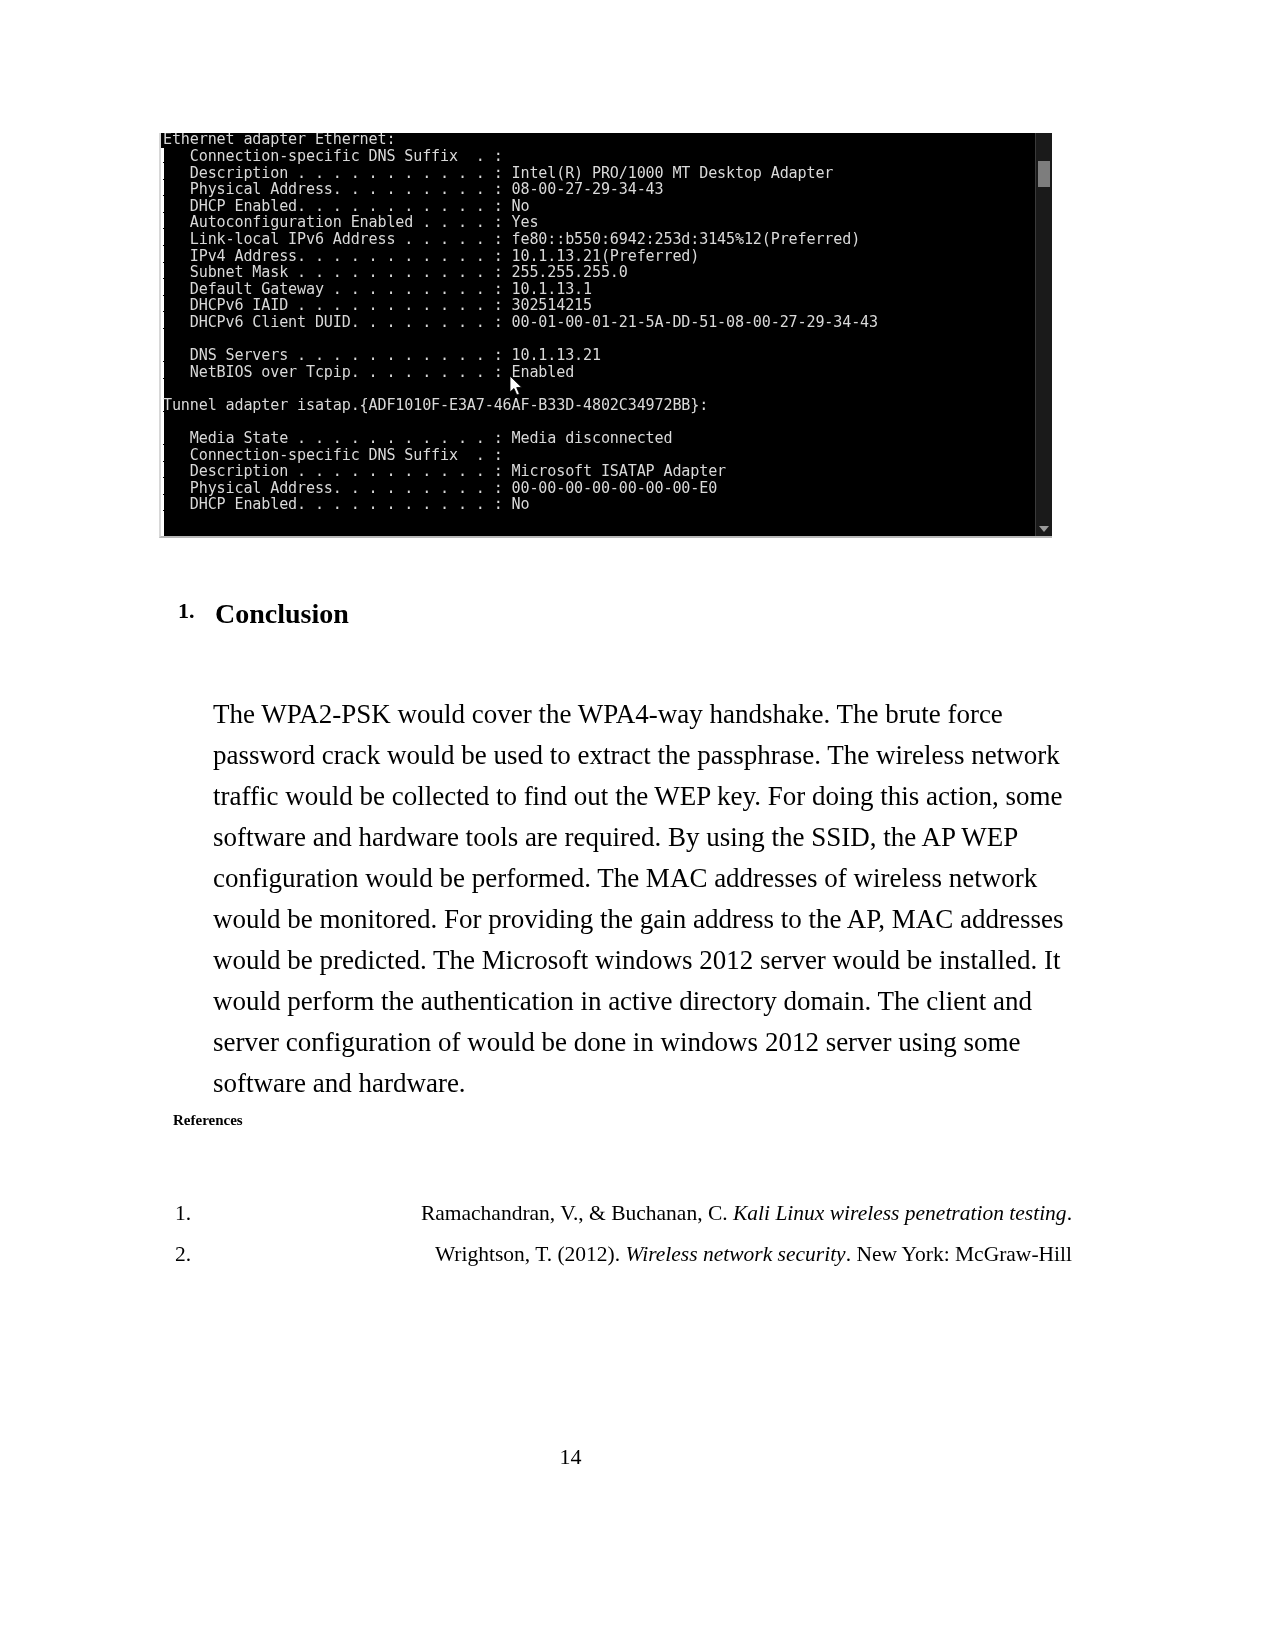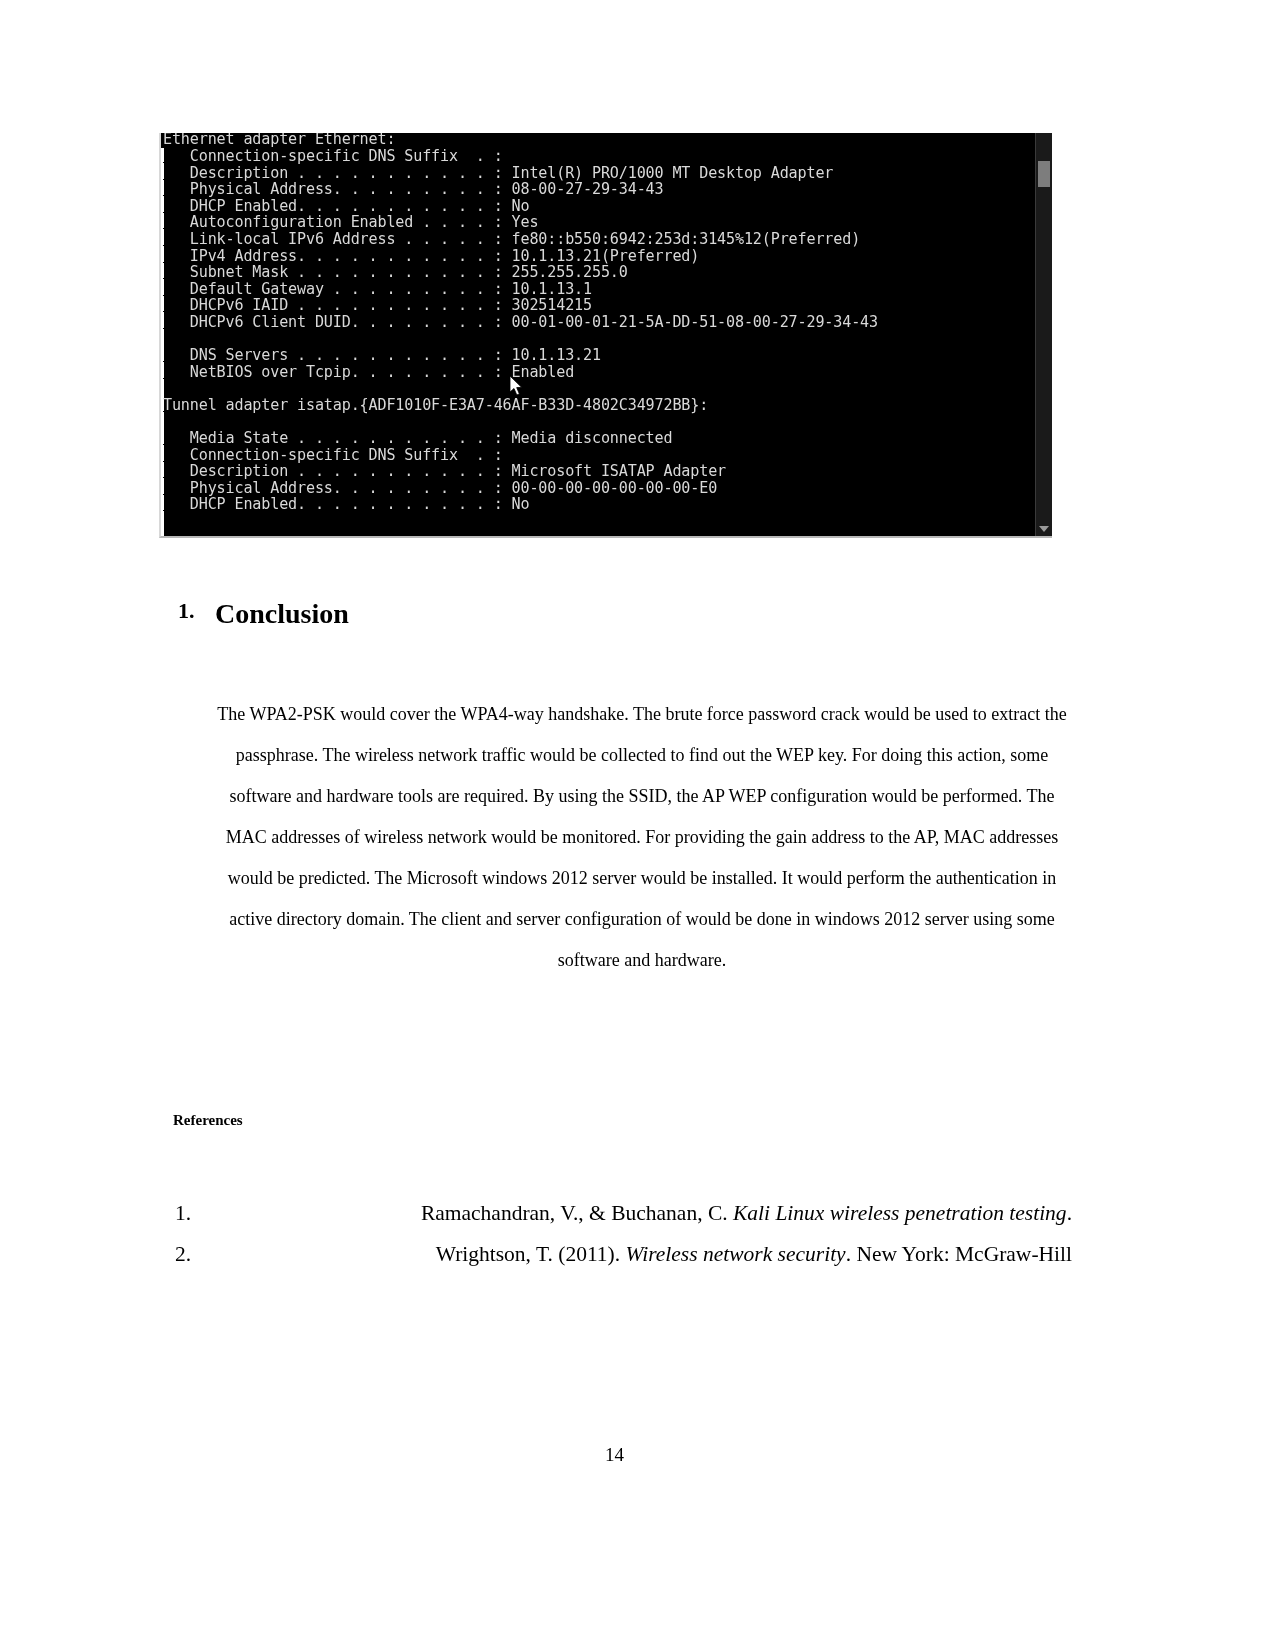--- a/index.html
+++ b/index.html
@@ -136,23 +136,23 @@
     top: 598px;
     font-size: 28px;
     font-weight: bold;
   }
 
   .body-para {
     position: absolute;
     left: 213px;
     top: 694px;
     width: 858px;
-    font-size: 18px;
+    font-size: 27px;
     line-height: 41px;
-    text-align: center;
+    text-align: left;
   }
 
   .refs-heading {
     position: absolute;
     left: 173px;
     top: 1112px;
     font-size: 15px;
     font-weight: bold;
   }
 
@@ -177,22 +177,21 @@
   }
   .ref-text { flex: 1 1 auto; text-align: right; }
   .ital { font-style: italic; }
 
   .page-number {
     position: absolute;
     left: 0;
     top: 1444px;
     width: 1141px;
     text-align: center;
-    font-size: 19px;
-    margin-left: 44px;
+    font-size: 22px;
   }
 </style>
 </head>
 <body>
 
 <div class="page">
 
   <div class="console-shot">
 
     <div class="console-leftgutter"></div>
@@ -243,19 +242,19 @@
 
   <div class="refs-heading">References</div>
 
   <div class="refs-list">
     <div class="ref-item">
       <span class="ref-num">1.</span>
       <span class="ref-text"><span>Ramachandran, V., &amp; Buchanan, C. </span><span class="ital">Kali Linux wireless penetration testing</span><span>.</span></span>
     </div>
     <div class="ref-item">
       <span class="ref-num">2.</span>
-      <span class="ref-text"><span>Wrightson, T. (2011). </span><span class="ital">Wireless network security</span><span>. New York: McGraw-Hill</span></span>
+      <span class="ref-text"><span>Wrightson, T. (2012). </span><span class="ital">Wireless network security</span><span>. New York: McGraw-Hill</span></span>
     </div>
   </div>
 
   <div class="page-number">14</div>
 
 </div>
 
 </body></html>

